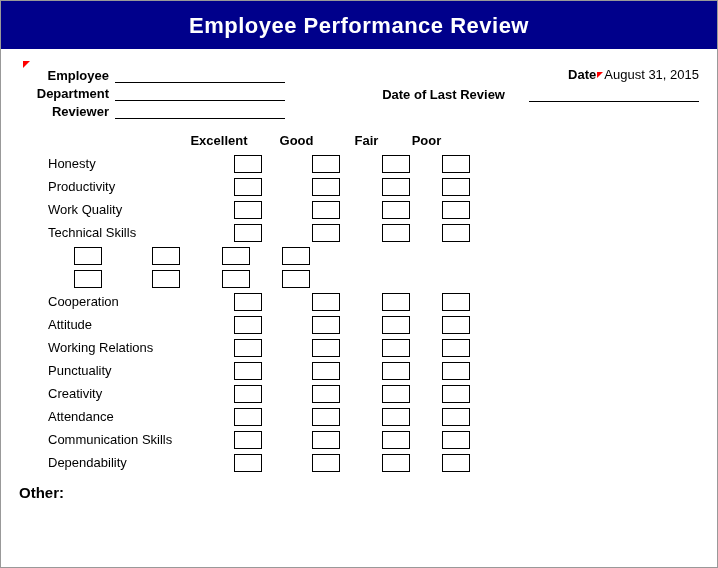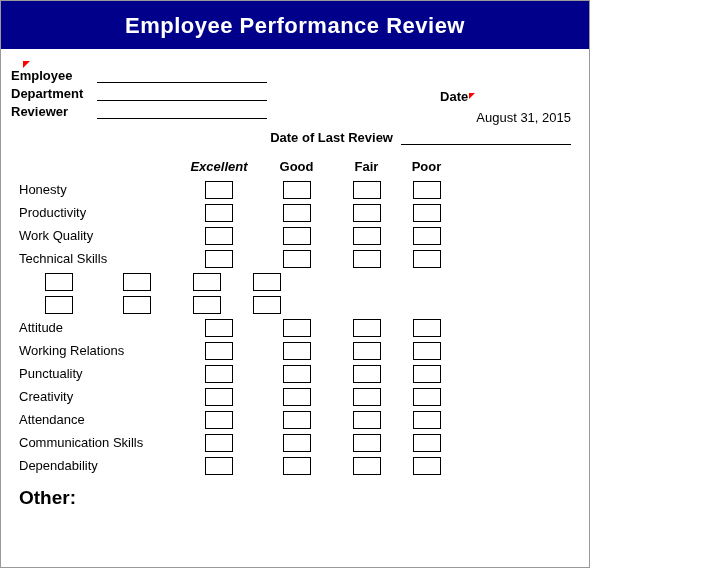--- a/index.html
+++ b/index.html
@@ -5,37 +5,38 @@
     * { margin: 0; padding: 0; box-sizing: border-box; }
     body {
       font-family: Arial, sans-serif;
       font-size: 13px;
       background: #fff;
       width: 718px;
       min-height: 568px;
       padding: 0;
     }
     .page {
-      width: 590px;
+      width: 718px;
       min-height: 568px;
       background: #fff;
       border: 1px solid #999;
     }
     .title-bar {
       background: #00008B;
       color: #fff;
       text-align: center;
       font-size: 22px;
       font-weight: bold;
       padding: 12px 0 10px 0;
       letter-spacing: 0.5px;
     }
     .form-section {
-      padding: 10px 18px 4px 10px;
+      padding: 10px 18px 4px 28px;
       position: relative;
+      text-align: right;
     }
     .red-corner {
       position: absolute;
       top: 12px;
       left: 22px;
       width: 0;
       height: 0;
       border-left: 7px solid red;
       border-bottom: 7px solid transparent;
     }
@@ -81,26 +82,25 @@
       font-weight: bold;
     }
     .date-red-corner {
       width: 0;
       height: 0;
       border-left: 6px solid red;
       border-bottom: 6px solid transparent;
     }
     .date-value {
       font-size: 13px;
-      margin-top: 43px;
     }
     .last-review-row {
       display: flex;
       align-items: center;
-      gap: 8px;
+      gap: 24px;
     }
     .last-review-underline {
       border-bottom: 1px solid #000;
       width: 170px;
       height: 16px;
       display: inline-block;
     }
     .rating-section {
       padding: 10px 18px 0 18px;
     }
@@ -108,51 +108,52 @@
       display: flex;
       align-items: flex-end;
       margin-bottom: 4px;
       padding-left: 160px;
     }
     .rating-header-col {
       font-weight: bold;
       font-size: 13px;
       text-align: center;
     }
-    .col-excellent { width: 80px; font-style: italic; }
+    .col-excellent { width: 80px; }
     .col-good { width: 75px; }
     .col-fair { width: 65px; }
     .col-poor { width: 55px; }
     .criteria-table {
       width: 100%;
     }
     .criteria-row {
       display: flex;
       align-items: center;
       height: 23px;
+      margin-left: 29px;
     }
     .criteria-label {
       width: 160px;
       font-size: 13px;
       flex-shrink: 0;
     }
     .check-box {
       width: 28px;
       height: 18px;
       border: 1px solid #000;
       background: #fff;
       flex-shrink: 0;
     }
     .col-excellent-cell { width: 80px; display: flex; justify-content: center; }
     .col-good-cell { width: 75px; display: flex; justify-content: center; }
     .col-fair-cell { width: 65px; display: flex; justify-content: center; }
     .col-poor-cell { width: 55px; display: flex; justify-content: center; }
     .other-section {
       padding: 10px 18px 10px 18px;
-      font-size: 19px;
+      font-size: 15px;
     }
     .other-label {
       font-weight: bold;
     }
   </style>
 </head>
 <body>
 
 <div class="page">
 
@@ -283,20 +284,35 @@
             <div class="check-box"></div>
           </div>
           <div class="col-fair-cell">
             <div class="check-box"></div>
           </div>
           <div class="col-poor-cell">
             <div class="check-box"></div>
           </div>
         </div>
         <div class="criteria-row">
+          <div class="criteria-label">Cooperation</div>
+          <div class="col-excellent-cell">
+            <div class="check-box"></div>
+          </div>
+          <div class="col-good-cell">
+            <div class="check-box"></div>
+          </div>
+          <div class="col-fair-cell">
+            <div class="check-box"></div>
+          </div>
+          <div class="col-poor-cell">
+            <div class="check-box"></div>
+          </div>
+        </div>
+        <div class="criteria-row">
           <div class="criteria-label">Attitude</div>
           <div class="col-excellent-cell">
             <div class="check-box"></div>
           </div>
           <div class="col-good-cell">
             <div class="check-box"></div>
           </div>
           <div class="col-fair-cell">
             <div class="check-box"></div>
           </div>

